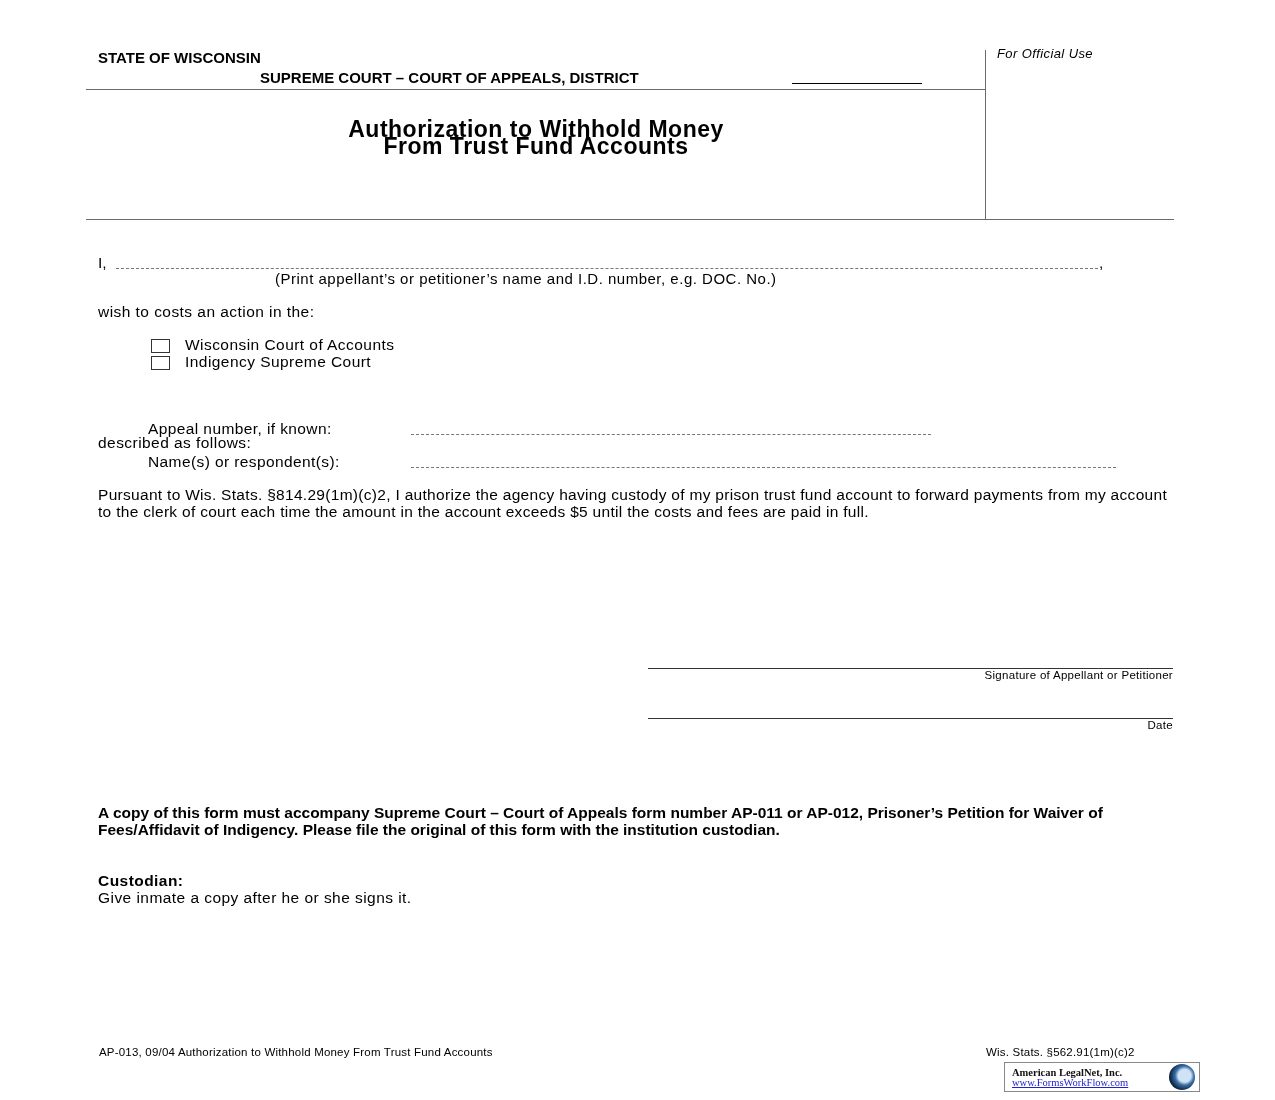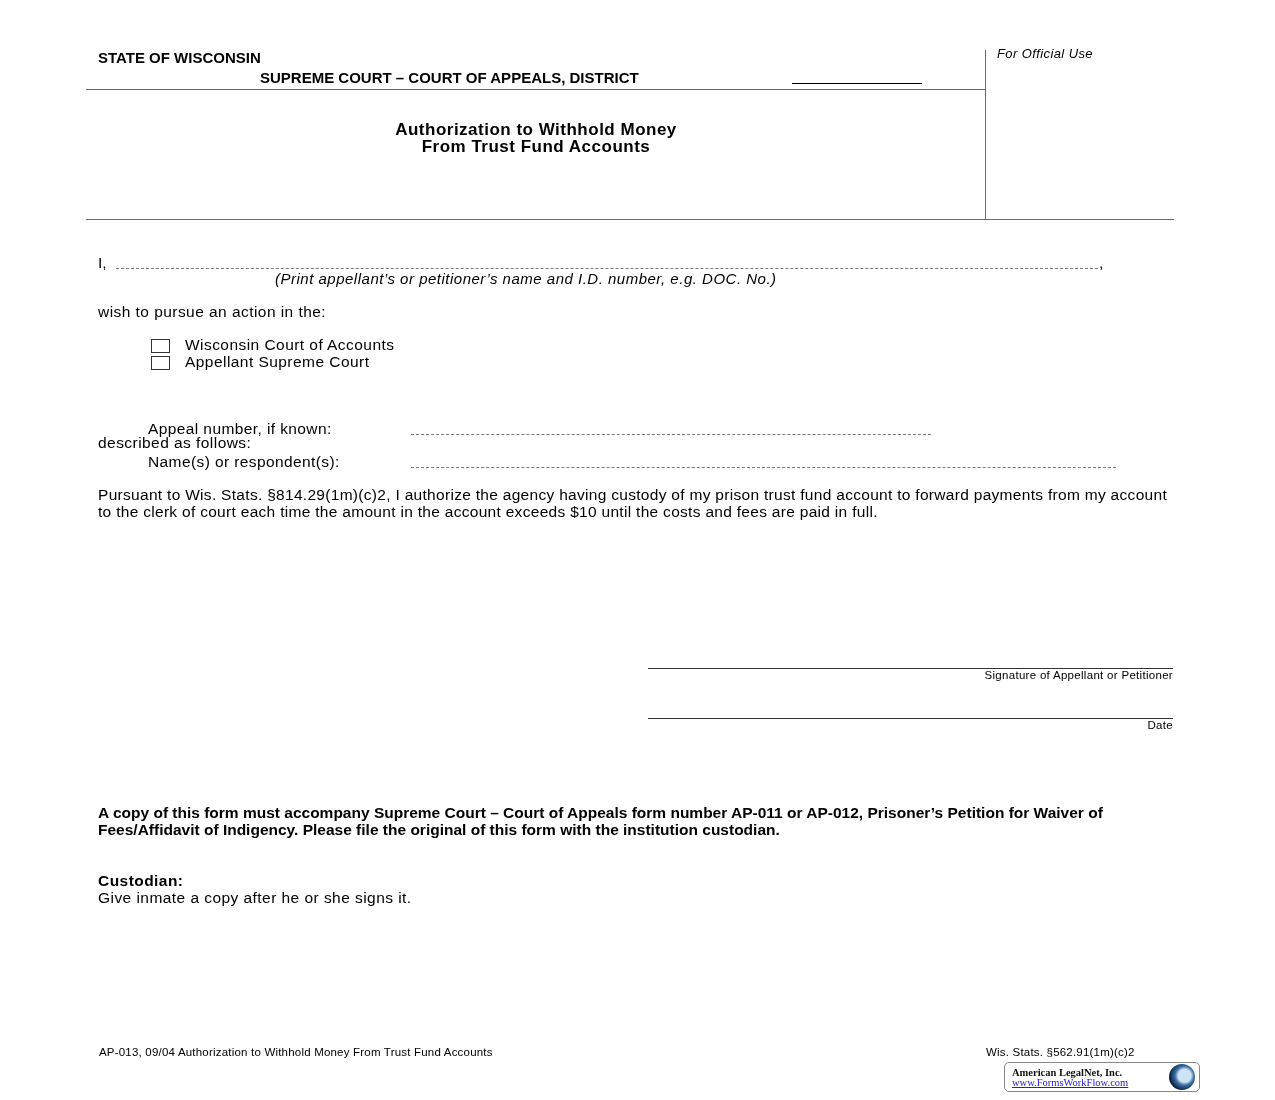--- a/index.html
+++ b/index.html
@@ -8,32 +8,32 @@
     .abs { position: absolute; }
     .hr { position: absolute; height: 0; border-top: 1.5px solid #6b6b6b; }
     .vr { position: absolute; width: 0; border-left: 1.5px solid #6b6b6b; }
     .bold { font-weight: bold; }
     .t15 { font-size: 15.5px; letter-spacing: 0.45px; }
     .t15n { font-size: 15.5px; }
     .state { left: 98px; top: 49px; font-size: 15px; font-weight: bold; }
     .court { left: 260px; top: 69px; font-size: 15px; font-weight: bold; }
     .district-blank { left: 792px; top: 83px; width: 130px; border-top: 1.5px solid #000; }
     .official { left: 997px; top: 46px; font-size: 13px; font-style: italic; letter-spacing: 0.4px; }
-    .title { left: 286px; top: 121px; width: 500px; text-align: center; font-size: 17px;
+    .title { left: 286px; top: 121px; width: 500px; text-align: center; font-size: 23px;
              font-weight: bold; line-height: 17px; letter-spacing: 0.5px; }
     .dashline { position: absolute; height: 0; border-top: 1.5px dashed #777; }
-    .hint { left: 275px; top: 270px; font-size: 15px; font-style: italic; letter-spacing: 0.5px; text-align: right; }
+    .hint { left: 275px; top: 270px; font-size: 15px; letter-spacing: 0.5px; text-align: right; }
     .cb { position: absolute; width: 17px; height: 12px; border: 1px solid #333; background: #fff; }
     .para { left: 98px; top: 486px; width: 1075px; font-size: 15.5px; line-height: 17px; letter-spacing: 0.3px; }
     .sig-label { font-size: 11.5px; text-align: right; width: 525px; left: 648px; letter-spacing: 0.3px; }
     .note { left: 98px; top: 804px; width: 1075px; font-size: 15.5px; line-height: 17px; font-weight: bold; }
     .footer-left { left: 99px; top: 1046px; font-size: 11.5px; letter-spacing: 0.2px; }
     .footer-right { left: 986px; top: 1046px; font-size: 11.5px; letter-spacing: 0.2px; }
     .badge { left: 1004px; top: 1062px; width: 194px; height: 28px; border: 1px solid #888;
-             border-radius: 5px; background: #fff; }
+             border-radius: 0; background: #fff; }
     .badge-name { position: absolute; left: 7px; top: 4px; font-family: "Liberation Serif", serif;
                   font-size: 10.5px; font-weight: bold; color: #111; }
     .badge-url { position: absolute; left: 7px; top: 14px; font-family: "Liberation Serif", serif;
                  font-size: 10.5px; color: #2222cc; text-decoration: underline; }
     .badge-globe { position: absolute; right: 4px; top: 1px; width: 26px; height: 26px; border-radius: 50%;
                    background: radial-gradient(circle at 60% 45%, #cfe3f7 0 30%, #3a6ea5 45%, #0b2340 70%, #1a1a1a 100%); }
   </style>
 </head>
 <body>
 
@@ -47,35 +47,35 @@
   <div>Authorization to Withhold Money</div>
   <div>From Trust Fund Accounts</div>
 </div>
 <div class="hr" style="left:86px; top:219px; width:1088px;"></div>
 
 <div class="abs t15n" style="left:98px; top:254px;">I,</div>
 <div class="dashline" style="left:116px; top:268px; width:982px;"></div>
 <div class="abs t15n" style="left:1099px; top:254px;">,</div>
 <div class="abs hint">(Print appellant’s or petitioner’s name and I.D. number, e.g. DOC. No.)</div>
 
-<div class="abs t15" style="left:98px; top:303px;">wish to pursue an action in the:</div>
+<div class="abs t15" style="left:98px; top:303px;">wish to costs an action in the:</div>
 
 <div class="cb" style="left:151px; top:339px;"></div>
 <div class="abs t15" style="left:185px; top:336px;">Wisconsin Court of Accounts</div>
 <div class="cb" style="left:151px; top:356px;"></div>
-<div class="abs t15" style="left:185px; top:353px;">Appellant Supreme Court</div>
+<div class="abs t15" style="left:185px; top:353px;">Indigency Supreme Court</div>
 
 <div class="abs t15" style="left:98px; top:386px;margin-top:48px;">described as follows:</div>
 
 <div class="abs t15n" style="left:148px; top:420px; letter-spacing:0.4px;">Appeal number, if known:</div>
 <div class="dashline" style="left:411px; top:434px; width:520px;"></div>
 <div class="abs t15n" style="left:148px; top:453px; letter-spacing:0.4px;text-align:center;">Name(s) or respondent(s):</div>
 <div class="dashline" style="left:411px; top:467px; width:705px;"></div>
 
-<div class="abs para">Pursuant to Wis. Stats. §814.29(1m)(c)2, I authorize the agency having custody of my prison trust fund account to forward payments from my account to the clerk of court each time the amount in the account exceeds $10 until the costs and fees are paid in full.</div>
+<div class="abs para">Pursuant to Wis. Stats. §814.29(1m)(c)2, I authorize the agency having custody of my prison trust fund account to forward payments from my account to the clerk of court each time the amount in the account exceeds $5 until the costs and fees are paid in full.</div>
 
 <div class="hr" style="left:648px; top:668px; width:525px; border-top-color:#333;"></div>
 <div class="abs sig-label" style="top:669px;">Signature of Appellant or Petitioner</div>
 <div class="hr" style="left:648px; top:718px; width:525px; border-top-color:#333;"></div>
 <div class="abs sig-label" style="top:719px;">Date</div>
 
 <div class="abs note">A copy of this form must accompany Supreme Court – Court of Appeals form number AP-011 or AP-012, Prisoner’s Petition for Waiver of Fees/Affidavit of Indigency.  Please file the original of this form with the institution custodian.</div>
 <div class="abs bold t15" style="left:98px; top:872px;">Custodian:</div>
 <div class="abs t15" style="left:98px; top:889px;">Give inmate a copy after he or she signs it.</div>
 

